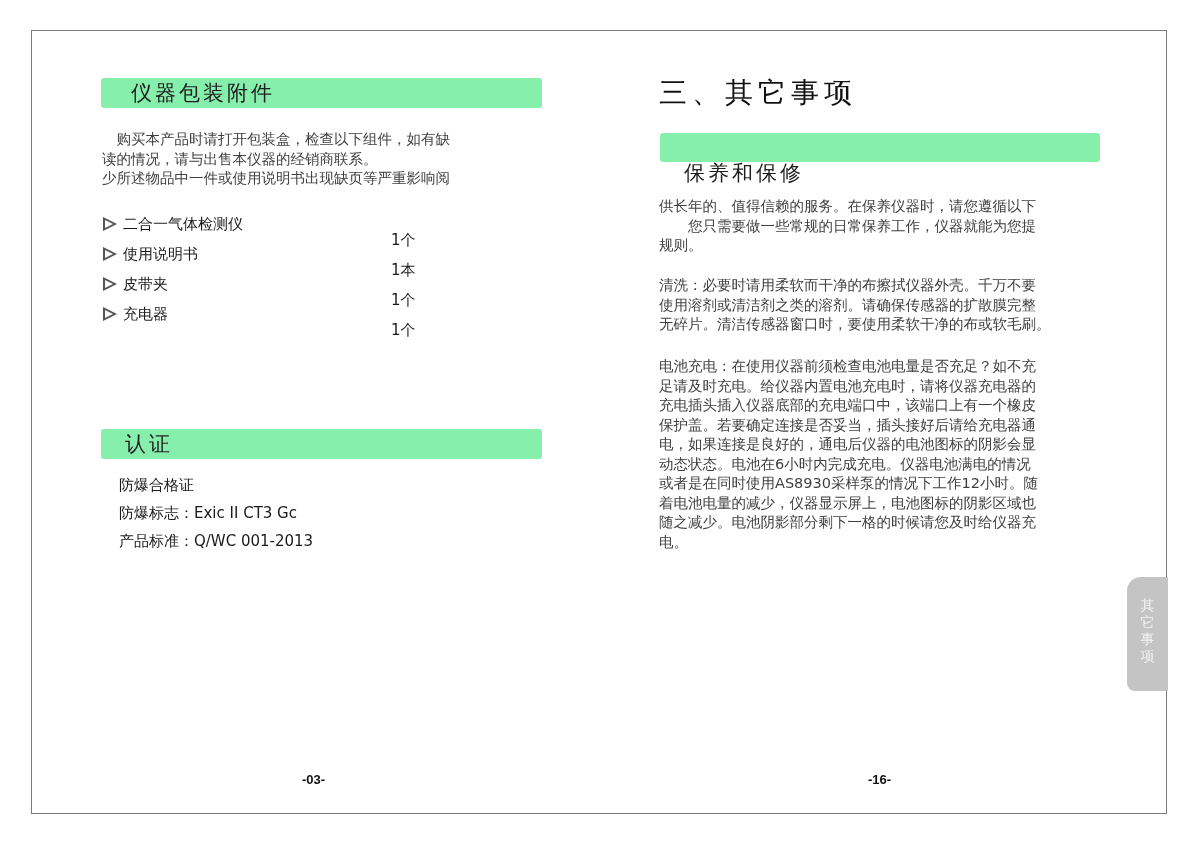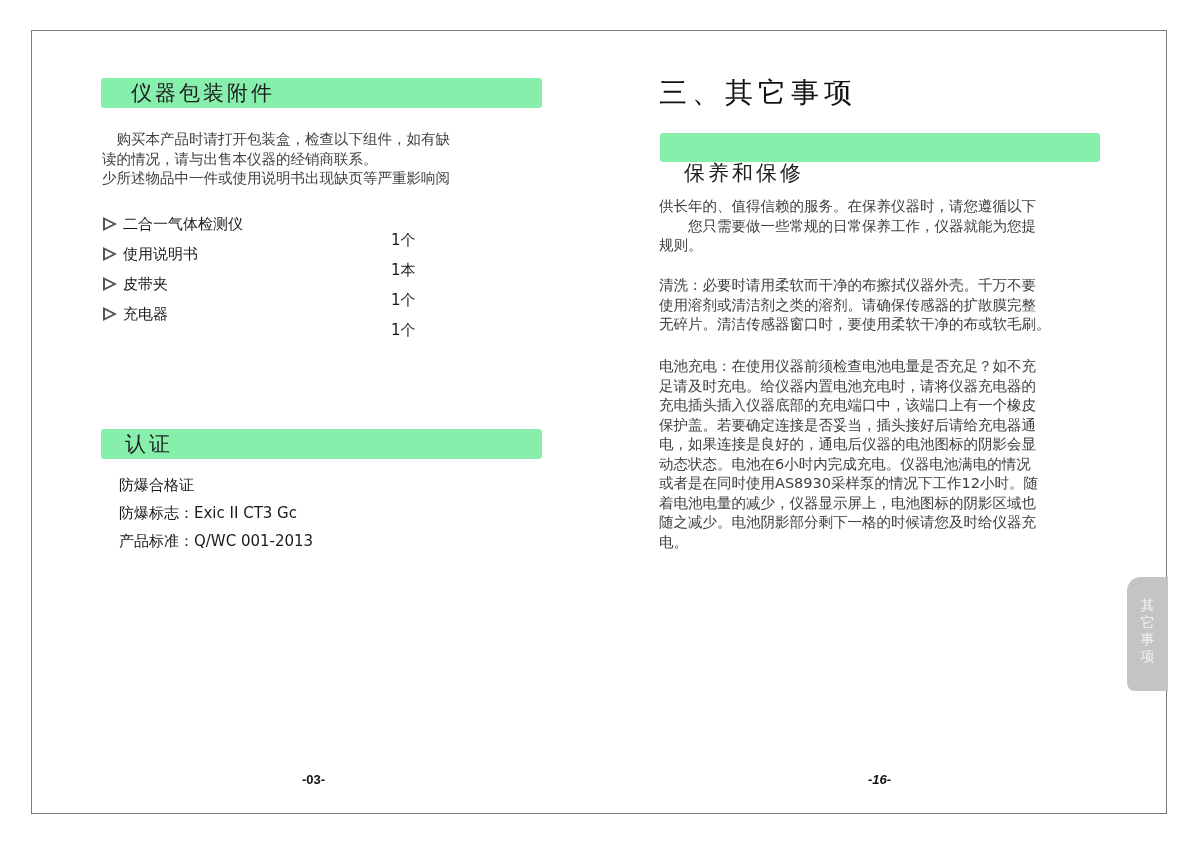--- a/index.html
+++ b/index.html
@@ -111,13 +111,13 @@
   <div>电。</div>
 </div>
 
 <div class="side-tab">
   <span>其</span>
   <span>它</span>
   <span>事</span>
   <span>项</span>
 </div>
 
-<div class="page-num" style="left:868px;font-style:italic;">-16-</div>
+<div class="page-num" style="left:868px;">-16-</div>
 
 </body></html>

